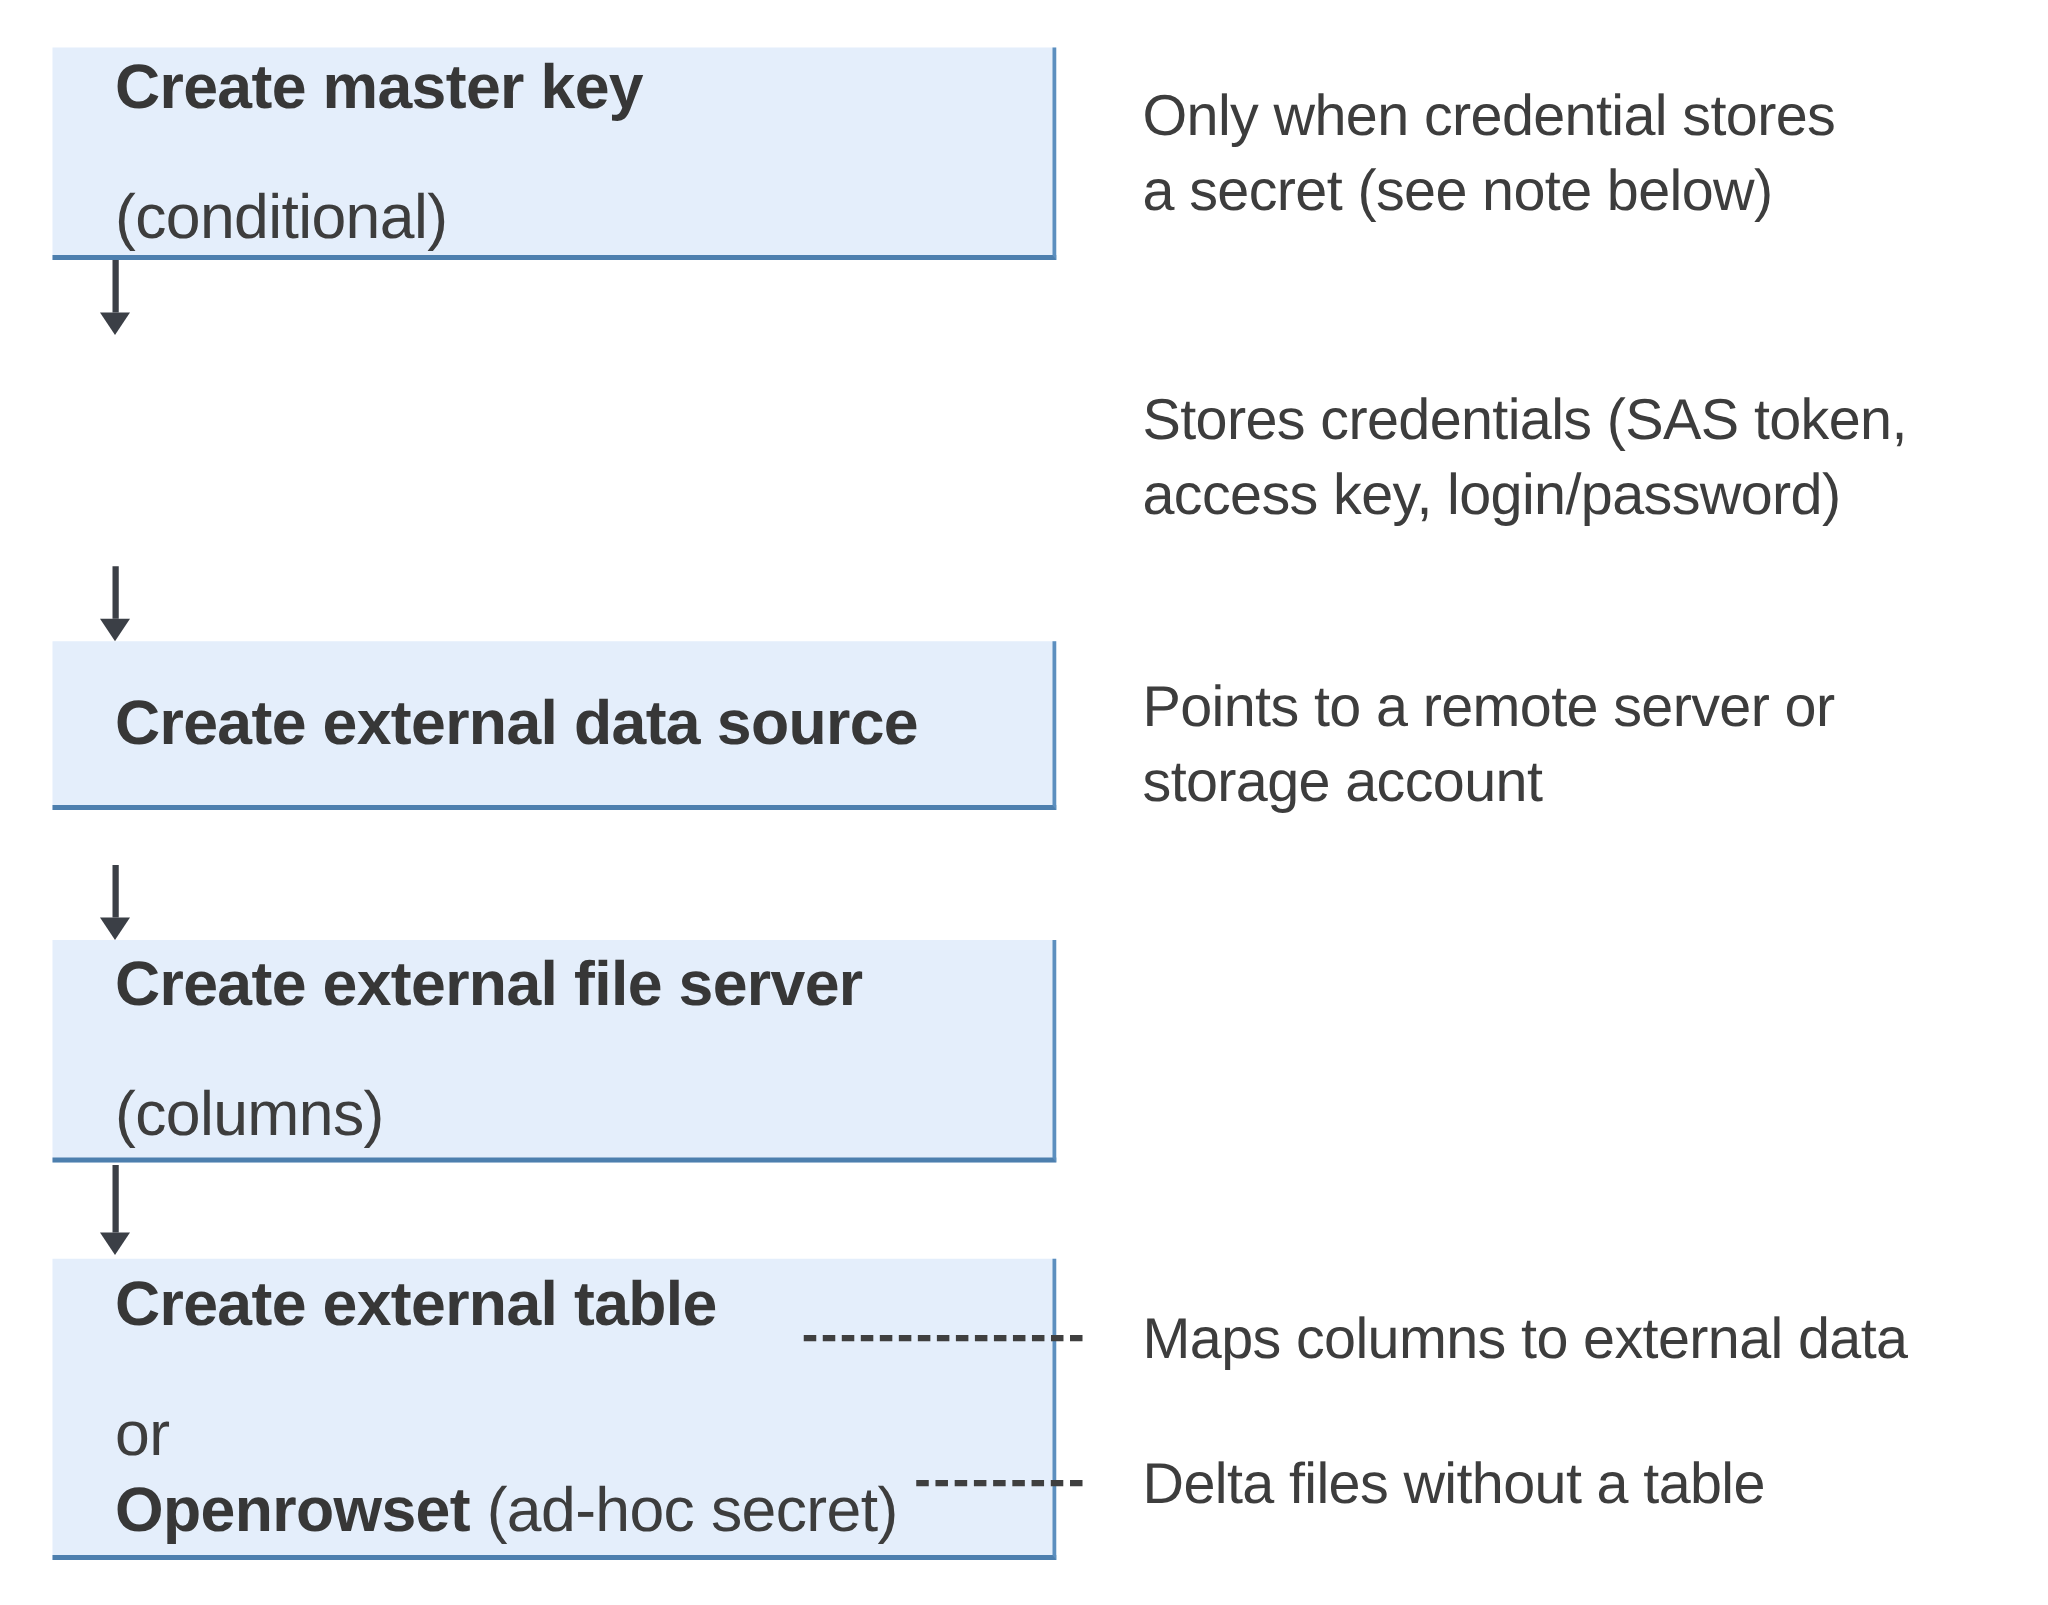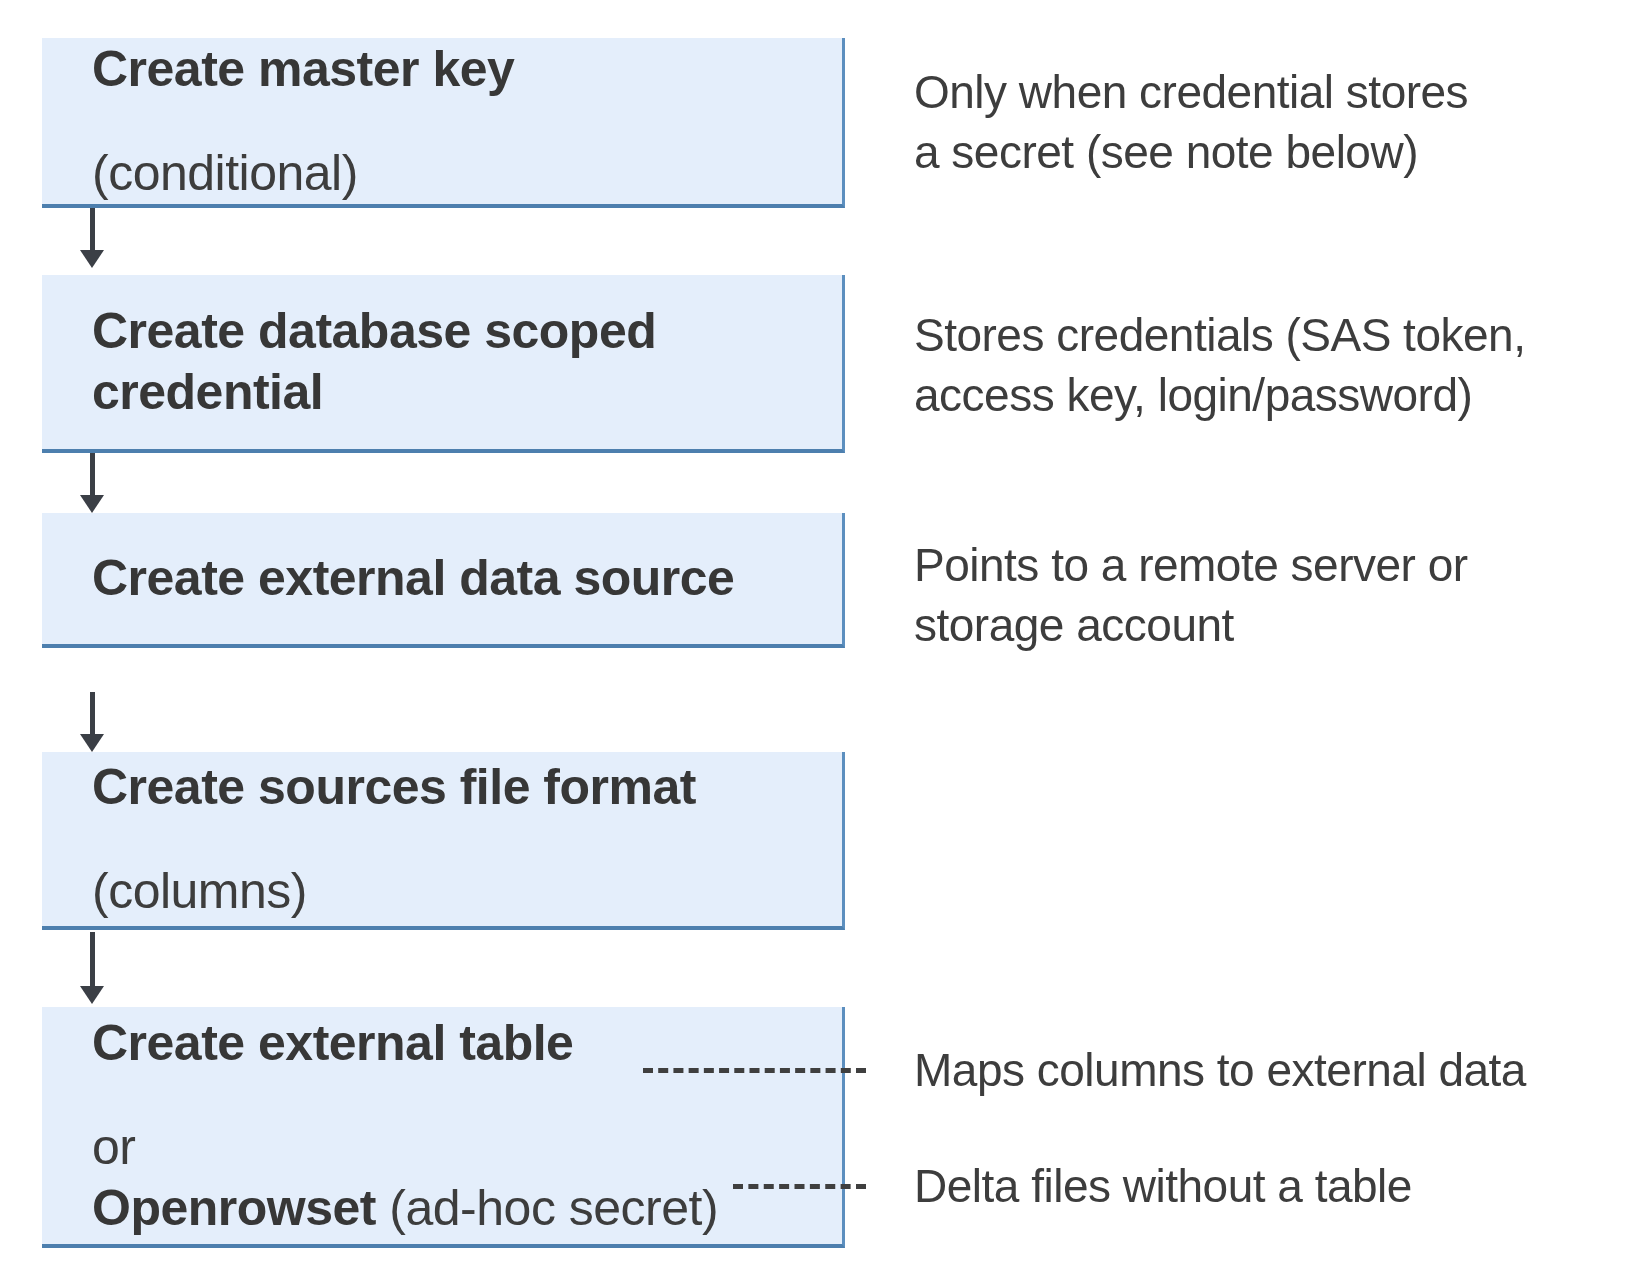--- a/index.html
+++ b/index.html
@@ -96,41 +96,37 @@
   <div class="flow-box box1">
     <span class="box-line bold">Create master key</span>
     <span class="box-line reg">(conditional)</span>
   </div>
 
   <div class="arrow a1">
     <div class="shaft"></div>
     <div class="head"></div>
   </div>
 
-  <div class="flow-box box2">
-    <span class="box-line bold">Create database scoped
-credential</span>
-  </div>
 
   <div class="arrow a2">
     <div class="shaft"></div>
     <div class="head"></div>
   </div>
 
   <div class="flow-box box3">
     <span class="box-line bold">Create external data source</span>
   </div>
 
   <div class="arrow a3">
     <div class="shaft"></div>
     <div class="head"></div>
   </div>
 
   <div class="flow-box box4">
-    <span class="box-line bold">Create sources file format</span>
+    <span class="box-line bold">Create external file server</span>
     <span class="box-line reg">(columns)</span>
   </div>
 
   <div class="arrow a4">
     <div class="shaft"></div>
     <div class="head"></div>
   </div>
 
   <div class="flow-box box5">
     <span class="box-line bold">Create external table</span>

